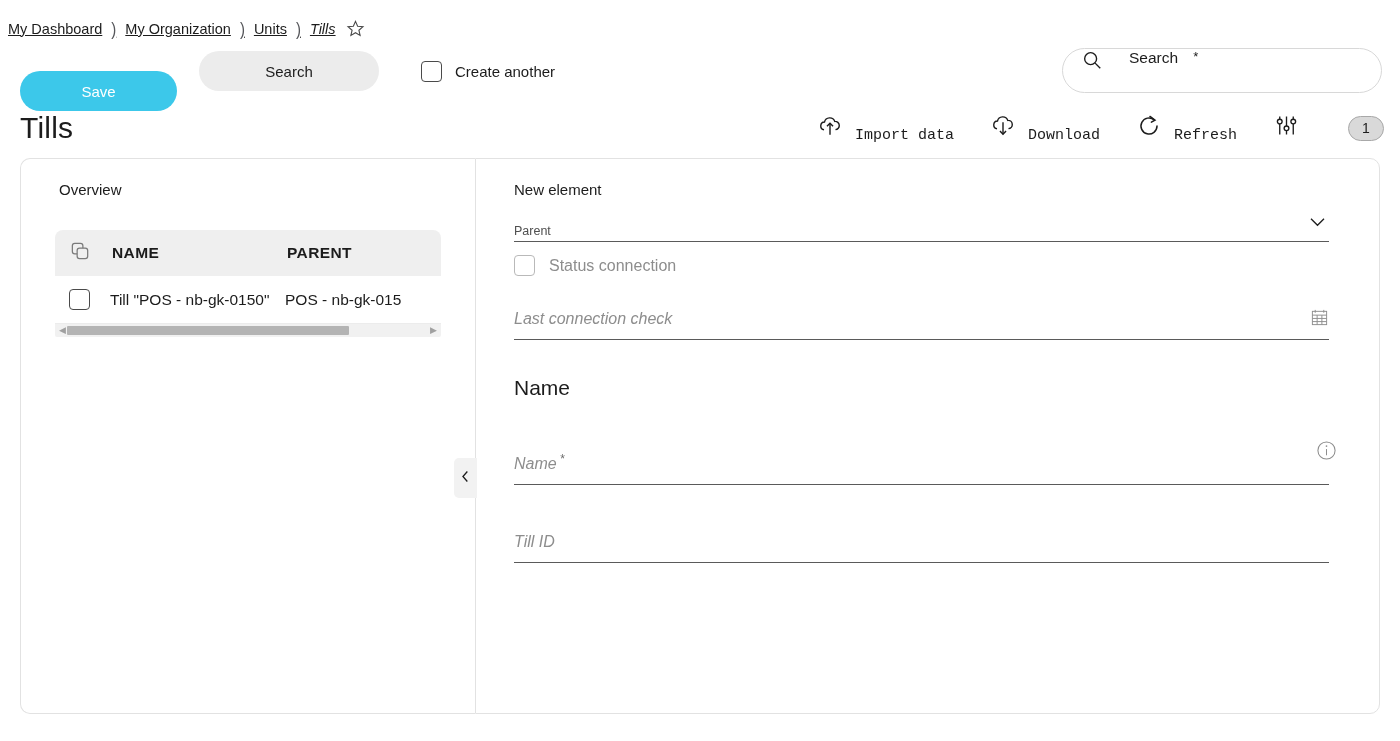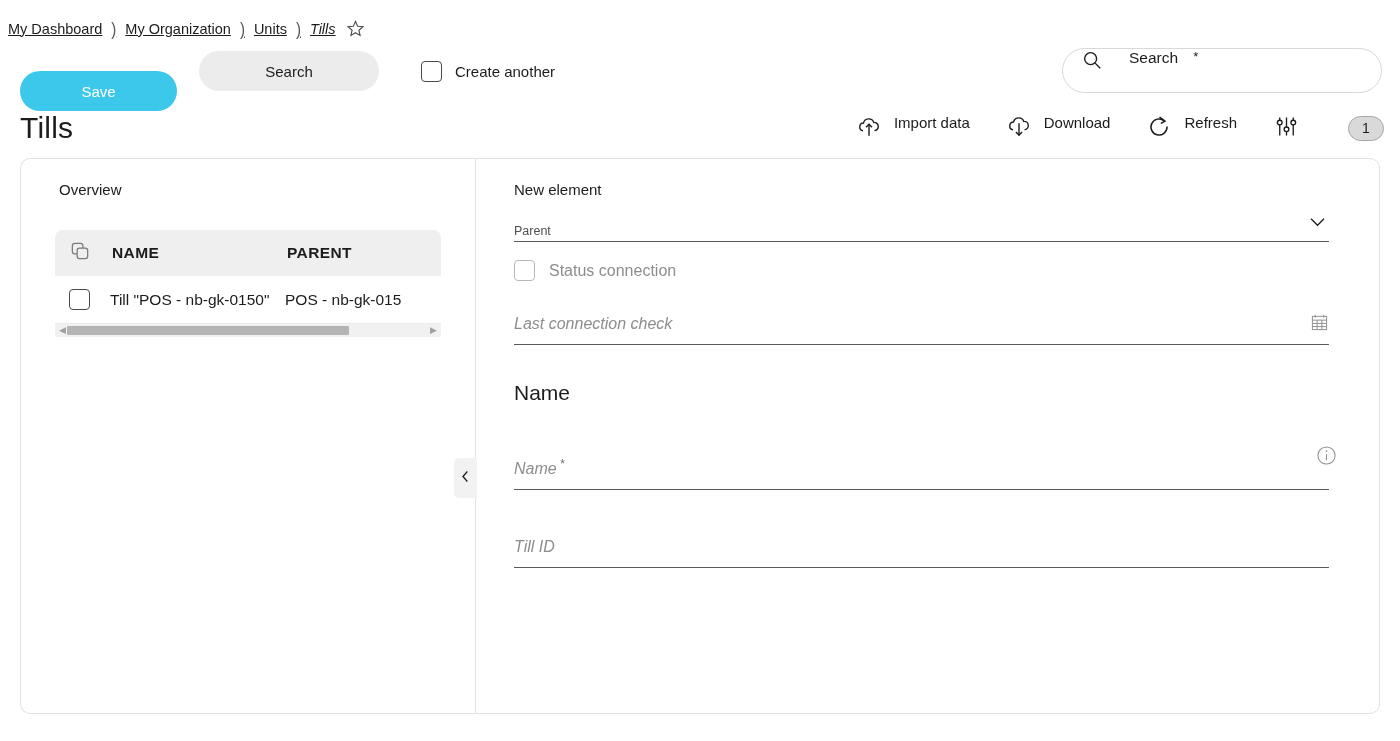--- a/index.html
+++ b/index.html
@@ -59,22 +59,22 @@
   .searchbox .ast { color: #1c1c1c; font-size: 13px; vertical-align: super; margin-left: 3px; }
 
   
   .titlerow {
     display: flex; align-items: center;
     height: 60px; padding: 0 20px; position: relative;
   }
   .page-title { font-size: 30px; font-weight: 400; color: #1c1c1c; letter-spacing: .2px; }
   .tools { position: absolute; right: 16px; display: flex; align-items: center; }
   .tool {
-    display: flex; align-items: flex-start; cursor: pointer;
-    margin-left: 36px; color: #1c1c1c; font-size: 15px;
+    display: flex; align-items: flex-end; cursor: pointer;
+    margin-left: 36px; color: #1c1c1c; font-size: 15px; font-family: Liberation Mono, monospace;
   }
   .tool .tlabel { margin-left: 12px; white-space: nowrap; }
   .badge {
     margin-left: 48px; width: 36px; height: 25px; border-radius: 13px;
     background: #d9d9d9; border: 1px solid #a8a8a8;
     display: flex; align-items: center; justify-content: center;
     font-size: 14px; color: #1c1c1c; cursor: pointer;
   }
 
   
@@ -140,21 +140,21 @@
   .fl-small {
     font-size: 12.5px; color: #4f4f4f; margin-bottom: 3px;
   }
   .fval { font-size: 16px; color: #1c1c1c; padding-bottom: 11px; }
   .fph { font-size: 16px; color: #8d8d8d; padding-bottom: 11px; font-style: italic; }
   .chev {
     position: absolute; right: 2px; bottom: 9px; cursor: pointer;
   }
   .cal-icon { position: absolute; right: 0px; bottom: 8px; cursor: pointer; }
   .checkrow {
-    display: flex; align-items: center; margin-top: 18px; cursor: default;
+    display: flex; align-items: center; margin-top: 13px; cursor: default;
   }
   .checkrow .lbl { margin-left: 14px; font-size: 16px; color: #8d8d8d; }
   .section-title { font-size: 21px; color: #1c1c1c; margin-top: 36px; }
   .info-icon { position: absolute; right: -8px; top: 10px; cursor: pointer; }
   .req-ast { color: #6b6b6b; font-size: 12px; vertical-align: super; margin-left: 3px; }
 </style>
 </head>
 <body>
 
 <div class="breadcrumb">

